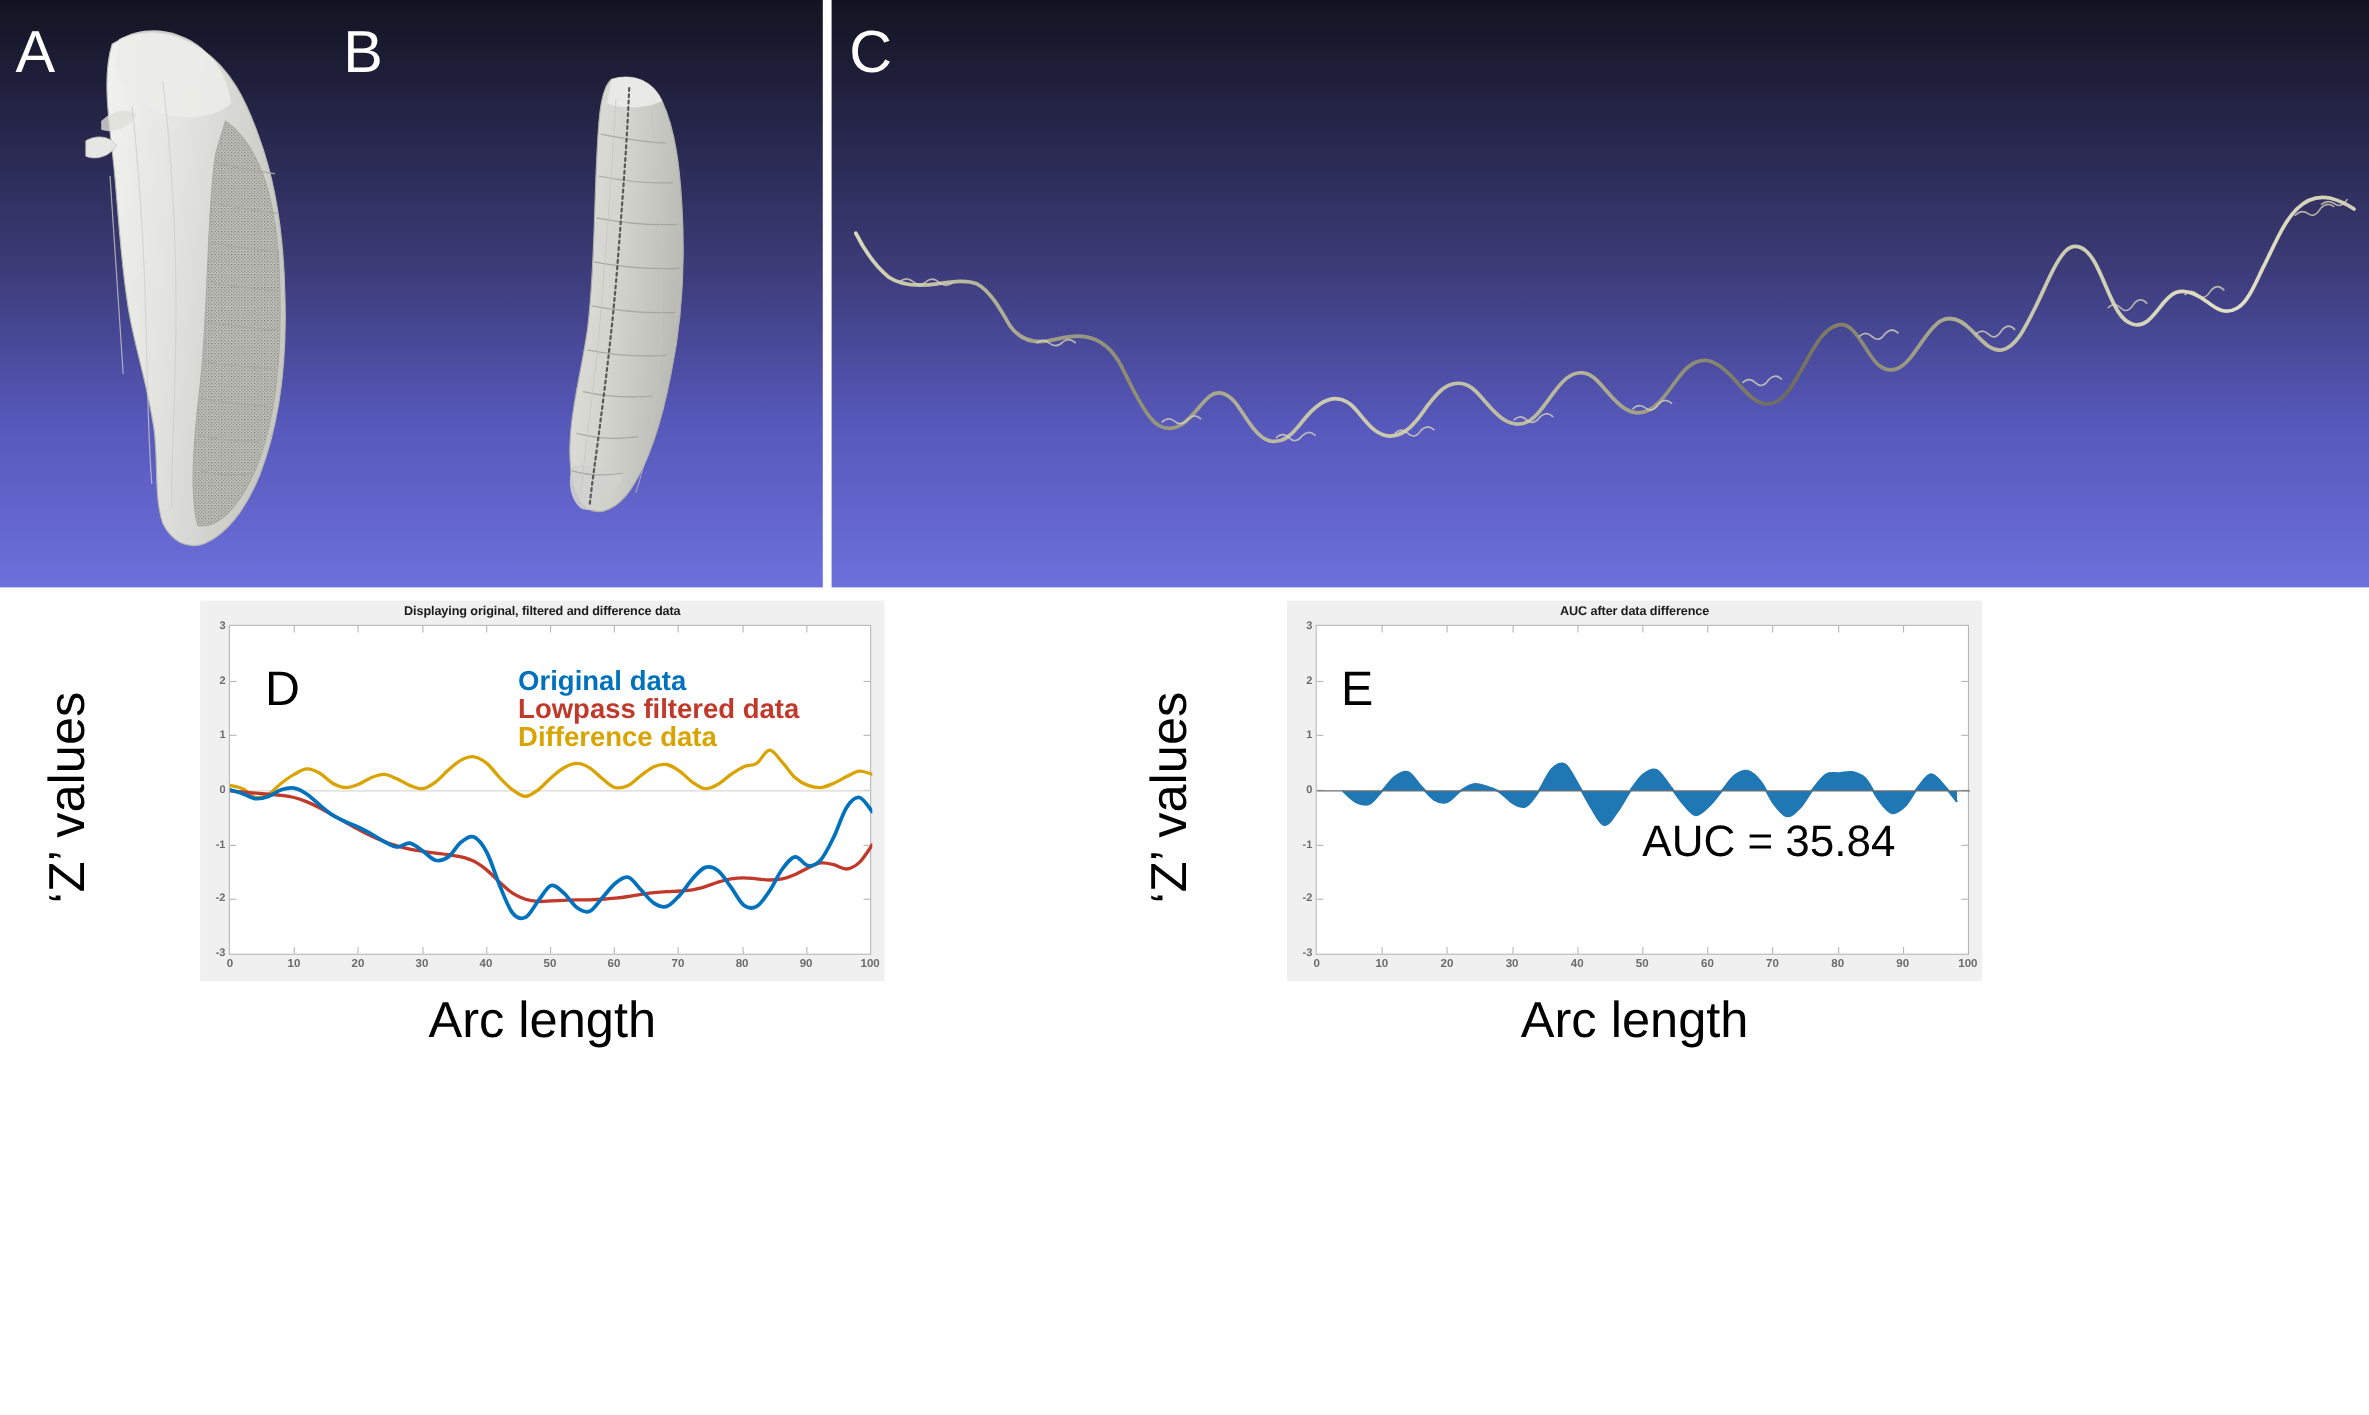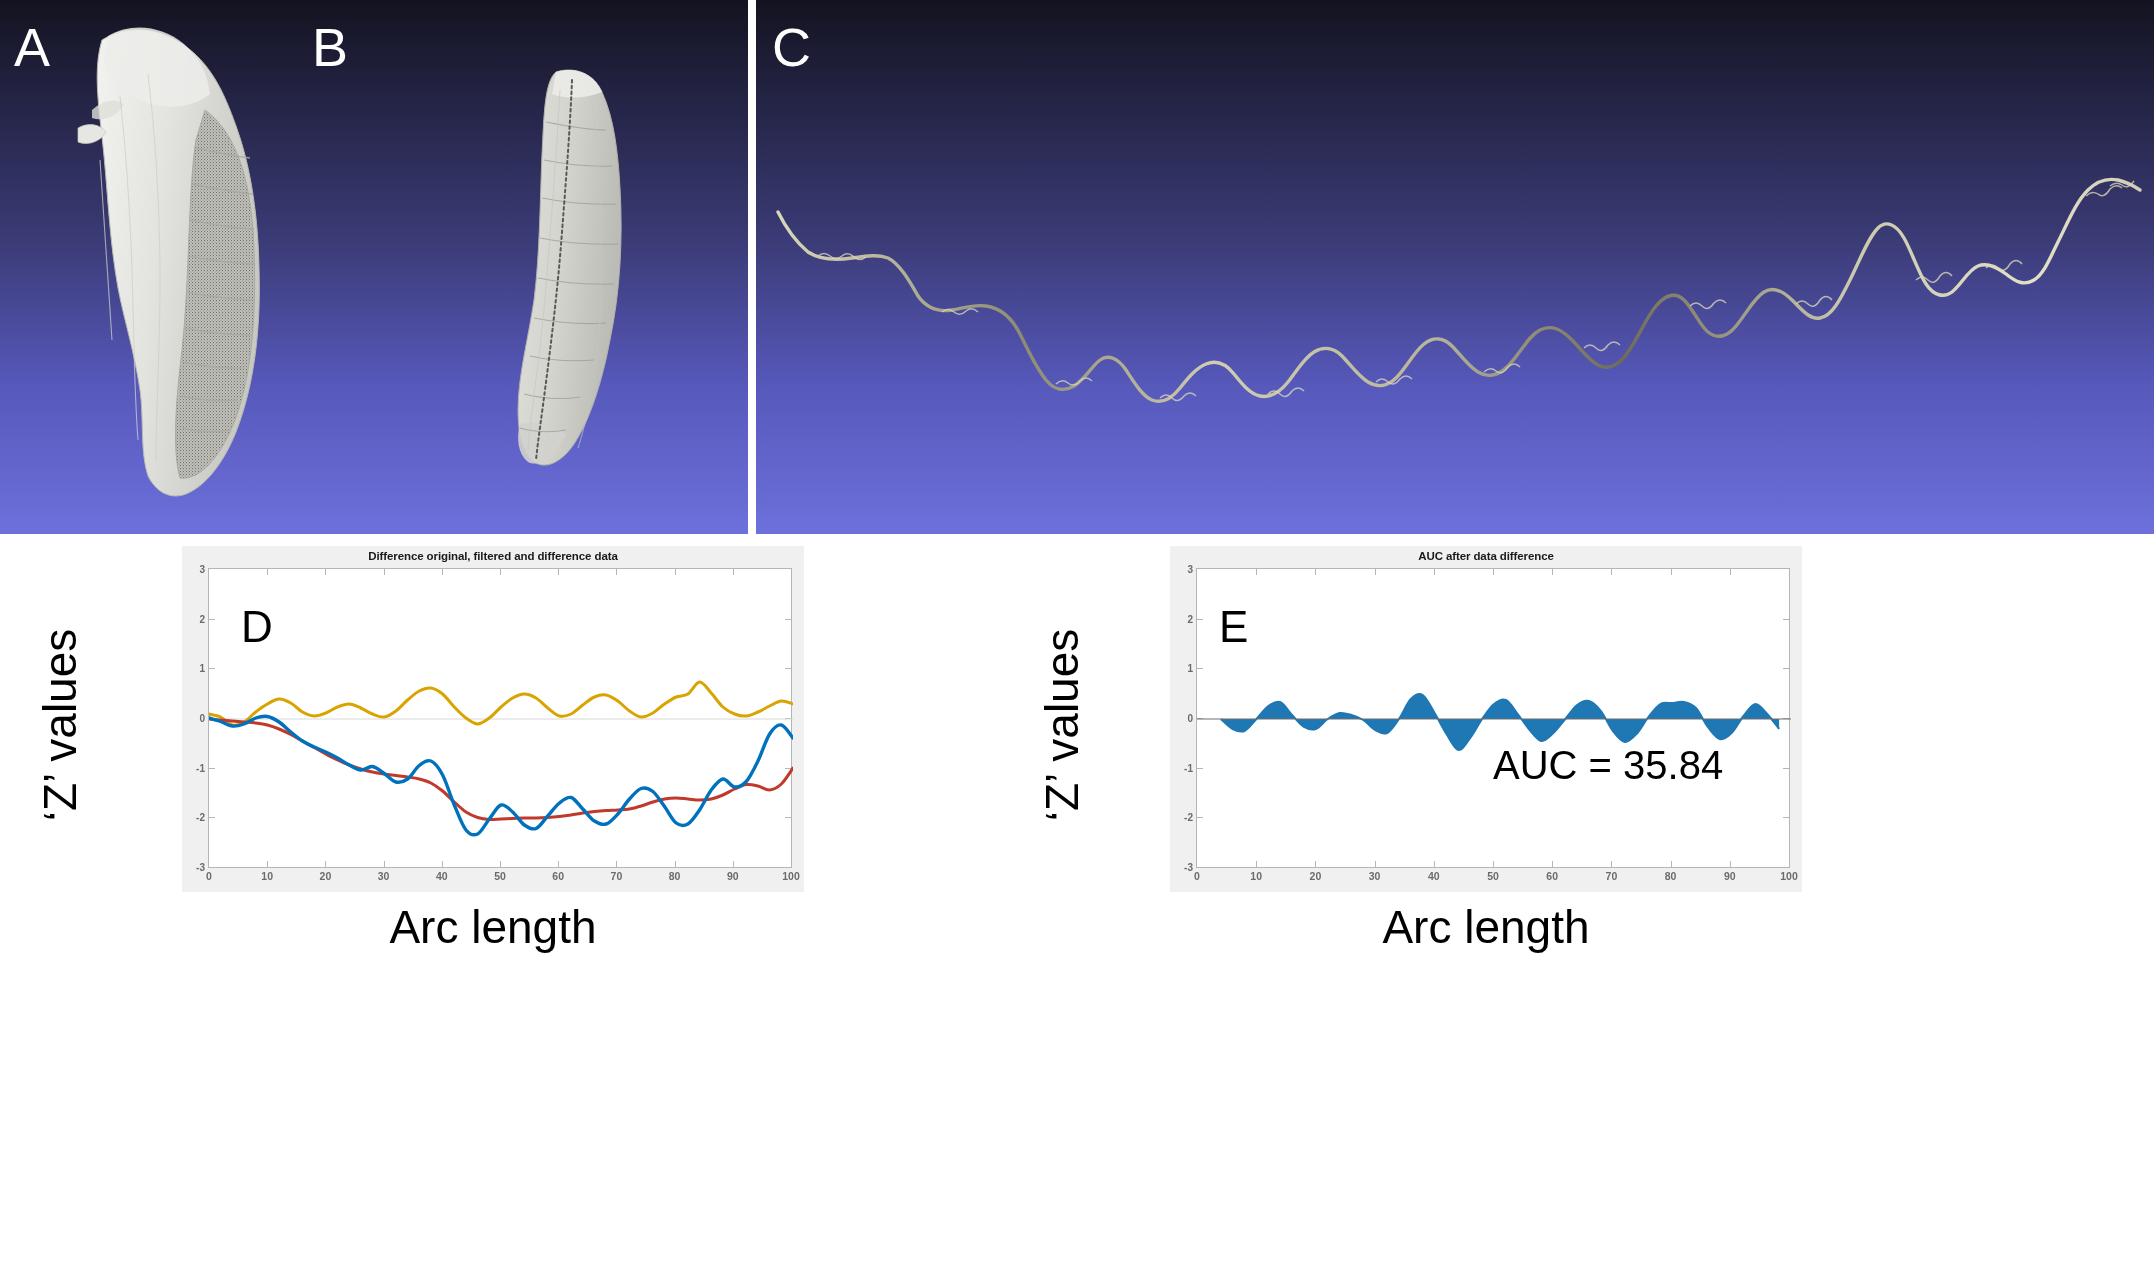--- a/index.html
+++ b/index.html
@@ -391,21 +391,21 @@
       </svg>
 
       <div class="panel-letter" id="letter-c">C</div>
     </div>
   </div>
 
   <div class="plot-block" id="block-d">
 
     <div class="mat-figure" id="fig-d">
 
-      <div class="mat-title">Difference original, filtered and difference data</div>
+      <div class="mat-title">Displaying original, filtered and difference data</div>
 
       <div class="mat-axes" id="axes-d">
 
         <div class="ytick" style="top:0%">3</div>
         <div class="ytick" style="top:16.667%">2</div>
         <div class="ytick" style="top:33.333%">1</div>
         <div class="ytick" style="top:50%">0</div>
         <div class="ytick" style="top:66.667%">-1</div>
         <div class="ytick" style="top:83.333%">-2</div>
         <div class="ytick" style="top:100%">-3</div>
@@ -454,20 +454,25 @@
 
         <svg class="plot-svg" id="svg-d" width="584" height="300" viewBox="0 0 584 300" preserveAspectRatio="none">
             <line x1="0" x2="584" y1="150" y2="150" stroke="#d8d8d8" stroke-width="1"></line>
             <path d="M0.00,145.00C1.95,145.50 7.79,146.17 11.68,148.00C15.57,149.83 19.47,155.17 23.36,156.00C27.25,156.83 31.15,155.17 35.04,153.00C38.93,150.83 42.83,146.00 46.72,143.00C50.61,140.00 54.51,137.17 58.40,135.00C62.29,132.83 66.19,130.17 70.08,130.00C73.97,129.83 77.87,131.83 81.76,134.00C85.65,136.17 89.55,140.83 93.44,143.00C97.33,145.17 101.23,146.83 105.12,147.00C109.01,147.17 112.91,145.50 116.80,144.00C120.69,142.50 124.59,139.50 128.48,138.00C132.37,136.50 136.27,134.83 140.16,135.00C144.05,135.17 147.95,137.33 151.84,139.00C155.73,140.67 159.63,143.50 163.52,145.00C167.41,146.50 171.31,148.50 175.20,148.00C179.09,147.50 182.99,144.83 186.88,142.00C190.77,139.17 194.67,134.33 198.56,131.00C202.45,127.67 206.35,124.00 210.24,122.00C214.13,120.00 218.03,118.50 221.92,119.00C225.81,119.50 229.71,121.83 233.60,125.00C237.49,128.17 241.39,134.00 245.28,138.00C249.17,142.00 253.07,146.17 256.96,149.00C260.85,151.83 264.75,155.00 268.64,155.00C272.53,155.00 276.43,151.83 280.32,149.00C284.21,146.17 288.11,141.33 292.00,138.00C295.89,134.67 299.79,131.17 303.68,129.00C307.57,126.83 311.47,125.00 315.36,125.00C319.25,125.00 323.15,126.67 327.04,129.00C330.93,131.33 334.83,136.00 338.72,139.00C342.61,142.00 346.51,146.00 350.40,147.00C354.29,148.00 358.19,146.83 362.08,145.00C365.97,143.17 369.87,138.83 373.76,136.00C377.65,133.17 381.55,129.67 385.44,128.00C389.33,126.33 393.23,125.33 397.12,126.00C401.01,126.67 404.91,129.33 408.80,132.00C412.69,134.67 416.59,139.33 420.48,142.00C424.37,144.67 428.27,147.67 432.16,148.00C436.05,148.33 439.95,146.17 443.84,144.00C447.73,141.83 451.63,137.67 455.52,135.00C459.41,132.33 463.31,129.67 467.20,128.00C471.09,126.33 474.99,127.50 478.88,125.00C482.77,122.50 486.67,113.17 490.56,113.00C494.45,112.83 498.35,119.83 502.24,124.00C506.13,128.17 510.03,134.50 513.92,138.00C517.81,141.50 521.71,143.50 525.60,145.00C529.49,146.50 533.39,147.33 537.28,147.00C541.17,146.67 545.07,144.67 548.96,143.00C552.85,141.33 556.75,138.83 560.64,137.00C564.53,135.17 568.43,132.33 572.32,132.00C576.21,131.67 582.05,134.50 584.00,135.00" fill="none" stroke="#D9A400" stroke-width="3.0" stroke-linecap="round" stroke-linejoin="round" vector-effect="non-scaling-stroke"></path>
             <path d="M0.00,150.00C1.95,150.17 7.79,150.67 11.68,151.00C15.57,151.33 19.47,151.67 23.36,152.00C27.25,152.33 31.15,152.67 35.04,153.00C38.93,153.33 42.83,153.50 46.72,154.00C50.61,154.50 54.51,155.00 58.40,156.00C62.29,157.00 66.19,158.42 70.08,160.00C73.97,161.58 77.87,163.50 81.76,165.50C85.65,167.50 89.55,169.83 93.44,172.00C97.33,174.17 101.23,176.33 105.12,178.50C109.01,180.67 112.91,182.92 116.80,185.00C120.69,187.08 124.59,189.17 128.48,191.00C132.37,192.83 136.27,194.50 140.16,196.00C144.05,197.50 147.95,198.83 151.84,200.00C155.73,201.17 159.63,202.17 163.52,203.00C167.41,203.83 171.31,204.42 175.20,205.00C179.09,205.58 182.99,206.00 186.88,206.50C190.77,207.00 194.67,207.42 198.56,208.00C202.45,208.58 206.35,209.00 210.24,210.00C214.13,211.00 218.03,212.00 221.92,214.00C225.81,216.00 229.71,218.83 233.60,222.00C237.49,225.17 241.39,229.50 245.28,233.00C249.17,236.50 253.07,240.42 256.96,243.00C260.85,245.58 264.75,247.25 268.64,248.50C272.53,249.75 276.43,250.25 280.32,250.50C284.21,250.75 288.11,250.17 292.00,250.00C295.89,249.83 299.79,249.67 303.68,249.50C307.57,249.33 311.47,249.08 315.36,249.00C319.25,248.92 323.15,249.08 327.04,249.00C330.93,248.92 334.83,248.75 338.72,248.50C342.61,248.25 346.51,247.92 350.40,247.50C354.29,247.08 358.19,246.58 362.08,246.00C365.97,245.42 369.87,244.58 373.76,244.00C377.65,243.42 381.55,242.92 385.44,242.50C389.33,242.08 393.23,241.75 397.12,241.50C401.01,241.25 404.91,241.25 408.80,241.00C412.69,240.75 416.59,240.67 420.48,240.00C424.37,239.33 428.27,238.17 432.16,237.00C436.05,235.83 439.95,234.17 443.84,233.00C447.73,231.83 451.63,230.67 455.52,230.00C459.41,229.33 463.31,229.00 467.20,229.00C471.09,229.00 474.99,229.67 478.88,230.00C482.77,230.33 486.67,231.00 490.56,231.00C494.45,231.00 498.35,230.83 502.24,230.00C506.13,229.17 510.03,227.67 513.92,226.00C517.81,224.33 521.71,221.75 525.60,220.00C529.49,218.25 533.39,216.00 537.28,215.50C541.17,215.00 545.07,216.08 548.96,217.00C552.85,217.92 556.75,221.33 560.64,221.00C564.53,220.67 568.43,218.67 572.32,215.00C576.21,211.33 582.05,201.67 584.00,199.00" fill="none" stroke="#C0392B" stroke-width="3.0" stroke-linecap="round" stroke-linejoin="round" vector-effect="non-scaling-stroke"></path>
             <path d="M0.00,149.00C1.95,149.58 7.79,151.17 11.68,152.50C15.57,153.83 19.47,156.58 23.36,157.00C27.25,157.42 31.15,156.33 35.04,155.00C38.93,153.67 42.83,150.25 46.72,149.00C50.61,147.75 54.51,146.83 58.40,147.50C62.29,148.17 66.19,150.42 70.08,153.00C73.97,155.58 77.87,159.83 81.76,163.00C85.65,166.17 89.55,169.50 93.44,172.00C97.33,174.50 101.23,176.17 105.12,178.00C109.01,179.83 112.91,181.17 116.80,183.00C120.69,184.83 124.59,186.83 128.48,189.00C132.37,191.17 136.27,194.00 140.16,196.00C144.05,198.00 147.95,200.75 151.84,201.00C155.73,201.25 159.63,196.92 163.52,197.50C167.41,198.08 171.31,201.92 175.20,204.50C179.09,207.08 182.99,212.08 186.88,213.00C190.77,213.92 194.67,212.75 198.56,210.00C202.45,207.25 206.35,199.50 210.24,196.50C214.13,193.50 218.03,190.42 221.92,192.00C225.81,193.58 229.71,198.67 233.60,206.00C237.49,213.33 241.39,226.83 245.28,236.00C249.17,245.17 253.07,256.17 256.96,261.00C260.85,265.83 264.75,266.83 268.64,265.00C272.53,263.17 276.43,254.83 280.32,250.00C284.21,245.17 288.11,237.17 292.00,236.00C295.89,234.83 299.79,239.67 303.68,243.00C307.57,246.33 311.47,253.25 315.36,256.00C319.25,258.75 323.15,261.00 327.04,259.50C330.93,258.00 334.83,251.25 338.72,247.00C342.61,242.75 346.51,237.08 350.40,234.00C354.29,230.92 358.19,227.50 362.08,228.50C365.97,229.50 369.87,236.08 373.76,240.00C377.65,243.92 381.55,249.50 385.44,252.00C389.33,254.50 393.23,256.17 397.12,255.00C401.01,253.83 404.91,249.17 408.80,245.00C412.69,240.83 416.59,234.25 420.48,230.00C424.37,225.75 428.27,220.75 432.16,219.50C436.05,218.25 439.95,219.50 443.84,222.50C447.73,225.50 451.63,232.25 455.52,237.50C459.41,242.75 463.31,251.08 467.20,254.00C471.09,256.92 474.99,257.17 478.88,255.00C482.77,252.83 486.67,246.67 490.56,241.00C494.45,235.33 498.35,226.17 502.24,221.00C506.13,215.83 510.03,210.50 513.92,210.00C517.81,209.50 521.71,217.58 525.60,218.00C529.49,218.42 533.39,216.83 537.28,212.50C541.17,208.17 545.07,199.92 548.96,192.00C552.85,184.08 556.75,171.00 560.64,165.00C564.53,159.00 568.43,155.33 572.32,156.00C576.21,156.67 582.05,166.83 584.00,169.00" fill="none" stroke="#0072BD" stroke-width="3.4" stroke-linecap="round" stroke-linejoin="round" vector-effect="non-scaling-stroke"></path>
           </svg>
 
         <div class="big-letter" id="letter-d">D</div>
 
+        <div class="legend-block">
+          <div class="legend-line" style="color:#0072BD">Original data</div>
+          <div class="legend-line" style="color:#C0392B">Lowpass filtered data</div>
+          <div class="legend-line" style="color:#D9A400">Difference data</div>
+        </div>
 
       </div>
     </div>
 
     <div class="axis-label-x" id="xlabel-d">Arc length</div>
     <div class="axis-label-y" id="ylabel-d">‘Z’ values</div>
   </div>
 
   <div class="plot-block" id="block-e">
 

